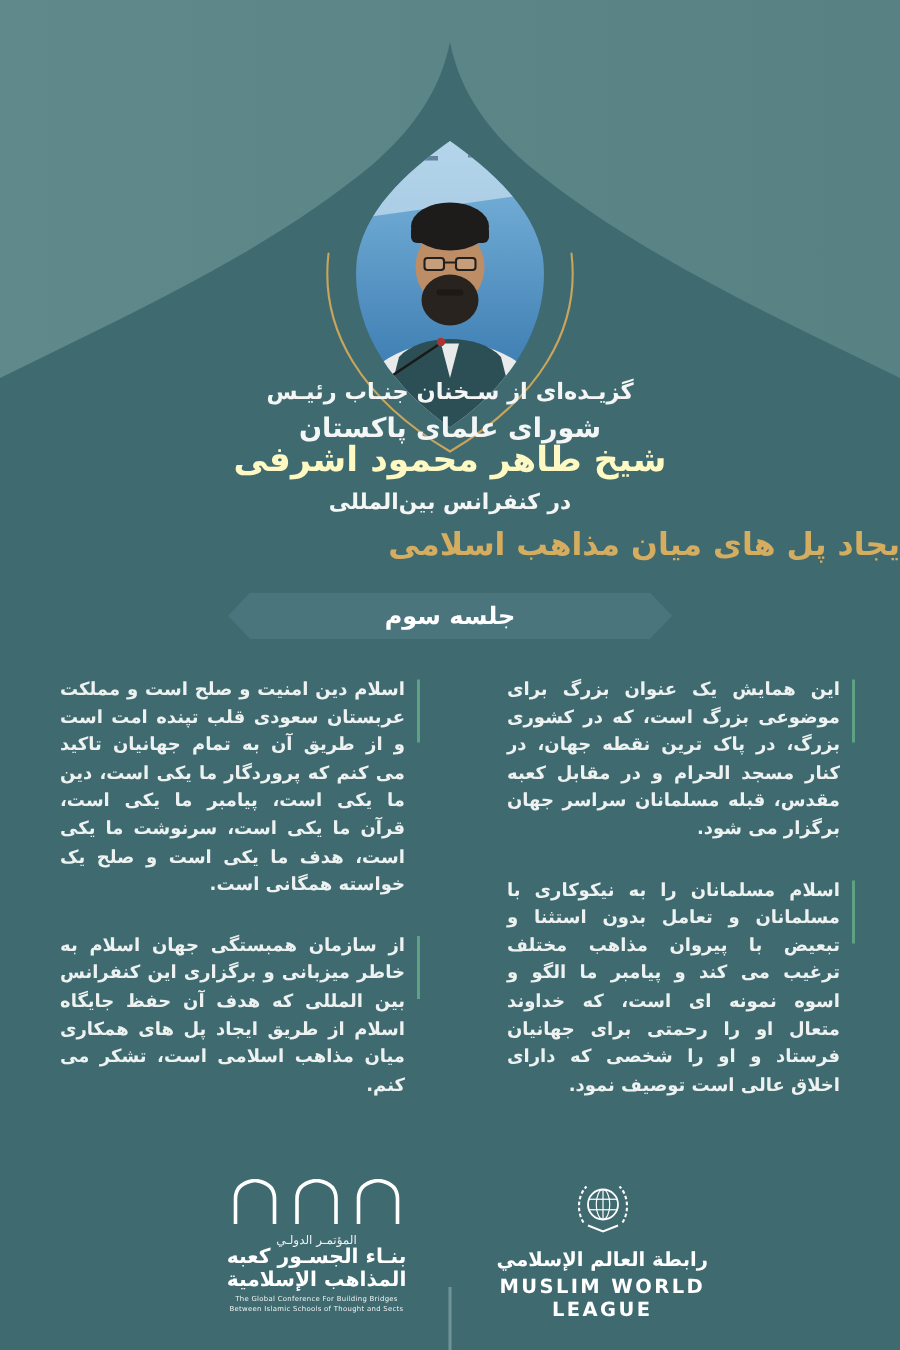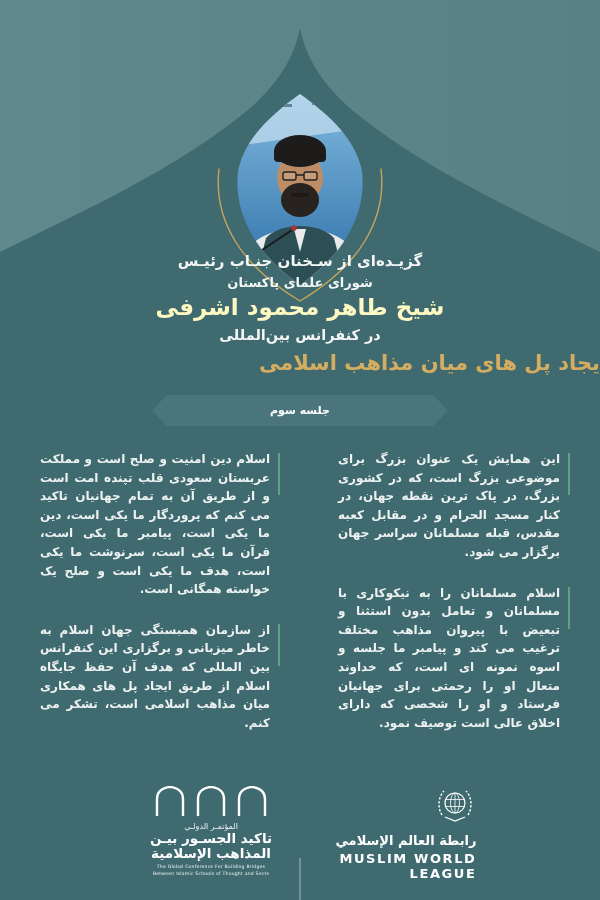--- a/index.html
+++ b/index.html
@@ -7,28 +7,28 @@
     position:relative; width:600px; height:900px; overflow:hidden;
     background:#3f6a70;
     font-family:"DejaVu Sans", sans-serif;
     margin:0 auto;
     text-decoration:underline;
   }
   .top-art { position:absolute; top:0; left:0; }
 
   .hdr { position:absolute; left:0; right:0; text-align:center; direction:rtl; color:#f3f6f5; }
   .h-line1 { top:252px; font-size:15px; font-weight:bold; letter-spacing:.5px; }
-  .h-line2 { top:275px; font-size:13px; font-weight:bold; }
+  .h-line2 { top:275px; font-size:18px; font-weight:bold; }
   .h-name  { top:294px; font-size:23px; font-weight:bold; color:#fef9c3; }
   .h-line4 { top:327px; font-size:14.5px; font-weight:bold; }
   .h-title { top:351px; font-size:21px; font-weight:bold; color:#d5ad60;text-align:right; }
 
   .badge {
     position:absolute; top:395px; left:152px; width:296px; height:31px;
-    background:#4a757c; color:#ffffff; font-size:11px; font-weight:bold;
+    background:#4a757c; color:#ffffff; font-size:16px; font-weight:bold;
     line-height:31px; text-align:center; direction:rtl;
     clip-path:polygon(5% 0%, 95% 0%, 100% 50%, 95% 100%, 5% 100%, 0% 50%);
   }
 
   .quotes {
     position:absolute; top:450px; left:40px; width:520px;
     display:flex; justify-content:space-between; direction:rtl;
   }
   .q-col { width:222px; }
   .q-col.wide { width:230px; }
@@ -44,21 +44,21 @@
 
   .footer {
     position:absolute; top:786px; left:0; width:100%;
     display:flex; justify-content:center; align-items:flex-start; gap:28px;
     color:#ffffff;
   }
   .conf-logo { width:175px; text-align:center; }
   .conf-small { font-size:8px; opacity:.9; direction:rtl; margin-top:2px; }
   .conf-l1, .conf-l2 { font-size:13.5px; font-weight:bold; direction:rtl; line-height:1.1; }
   .conf-en { font-size:4.6px; letter-spacing:.2px; opacity:.92; margin-top:3px; line-height:1.5; text-transform:none; }
-  .mwl-logo { width:150px; text-align:right; }
+  .mwl-logo { width:150px; text-align:center; }
   .mwl-ar { font-size:13px; font-weight:bold; direction:rtl; margin-top:1px; }
   .mwl-en { font-size:13px; font-weight:bold; letter-spacing:1.6px; margin-top:3px; }
 
   .bottom-line {
     position:absolute; left:299px; top:858px; width:1.5px; height:42px;
     background:rgba(190,215,215,.38);
   }
 </style>
 </head>
 <body>
@@ -117,21 +117,21 @@
   <div class="badge">جلسه سوم</div>
 
   <div class="quotes">
     <div class="q-col">
       <div class="para">
         <span class="bar"></span>
         <span>این همایش یک عنوان بزرگ برای موضوعی بزرگ است، که در کشوری بزرگ، در پاک ترین نقطه جهان، در کنار مسجد الحرام و در مقابل کعبه مقدس، قبله مسلمانان سراسر جهان برگزار می شود.</span>
       </div>
       <div class="para">
         <span class="bar"></span>
-        <span>اسلام مسلمانان را به نیکوکاری با مسلمانان و تعامل بدون استثنا و تبعیض با پیروان مذاهب مختلف ترغیب می کند و پیامبر ما جلسه و اسوه نمونه ای است، که خداوند متعال او را رحمتی برای جهانیان فرستاد و او را شخصی که دارای اخلاق عالی است توصیف نمود.</span>
+        <span>اسلام مسلمانان را به نیکوکاری با مسلمانان و تعامل بدون استثنا و تبعیض با پیروان مذاهب مختلف ترغیب می کند و پیامبر ما الگو و اسوه نمونه ای است، که خداوند متعال او را رحمتی برای جهانیان فرستاد و او را شخصی که دارای اخلاق عالی است توصیف نمود.</span>
       </div>
     </div>
     <div class="q-col wide">
       <div class="para">
         <span class="bar"></span>
         <span>اسلام دین امنیت و صلح است و مملکت عربستان سعودی قلب تپنده امت است و از طریق آن به تمام جهانیان تاکید می کنم که پروردگار ما یکی است، دین ما یکی است، پیامبر ما یکی است، قرآن ما یکی است، سرنوشت ما یکی است، هدف ما یکی است و صلح یک خواسته همگانی است.</span>
       </div>
       <div class="para">
         <span class="bar"></span>
         <span>از سازمان همبستگی جهان اسلام به خاطر میزبانی و برگزاری این کنفرانس بین المللی که هدف آن حفظ جایگاه اسلام از طریق ایجاد پل های همکاری میان مذاهب اسلامی است، تشکر می کنم.</span>
@@ -141,21 +141,21 @@
 
   <div class="footer">
 
     <div class="conf-logo">
       <svg width="112" height="30" viewBox="0 0 112 30" fill="none" stroke="#ffffff" stroke-width="2.4" stroke-linecap="round">
         <path d="M2,30 V13 C2,6 7,2 15,0.9 C23,2 28,6 28,13 V30"></path>
         <path d="M43,30 V13 C43,6 48,2 56,0.9 C64,2 69,6 69,13 V30"></path>
         <path d="M84,30 V13 C84,6 89,2 97,0.9 C105,2 110,6 110,13 V30"></path>
       </svg>
       <div class="conf-small">المؤتمـر الدولـي</div>
-      <div class="conf-l1">تاکید الجسـور بيـن</div>
+      <div class="conf-l1">بنـاء الجسـور کعبه</div>
       <div class="conf-l2">المذاهب الإسلامية</div>
       <div class="conf-en">
         <div>The Global Conference For Building Bridges</div>
         <div>Between Islamic Schools of Thought and Sects</div>
       </div>
     </div>
 
     <div class="mwl-logo">
       <svg width="44" height="42" viewBox="0 0 44 42" fill="none" stroke="#ffffff">
         <circle cx="22" cy="17" r="10" stroke-width="1.2"></circle>

